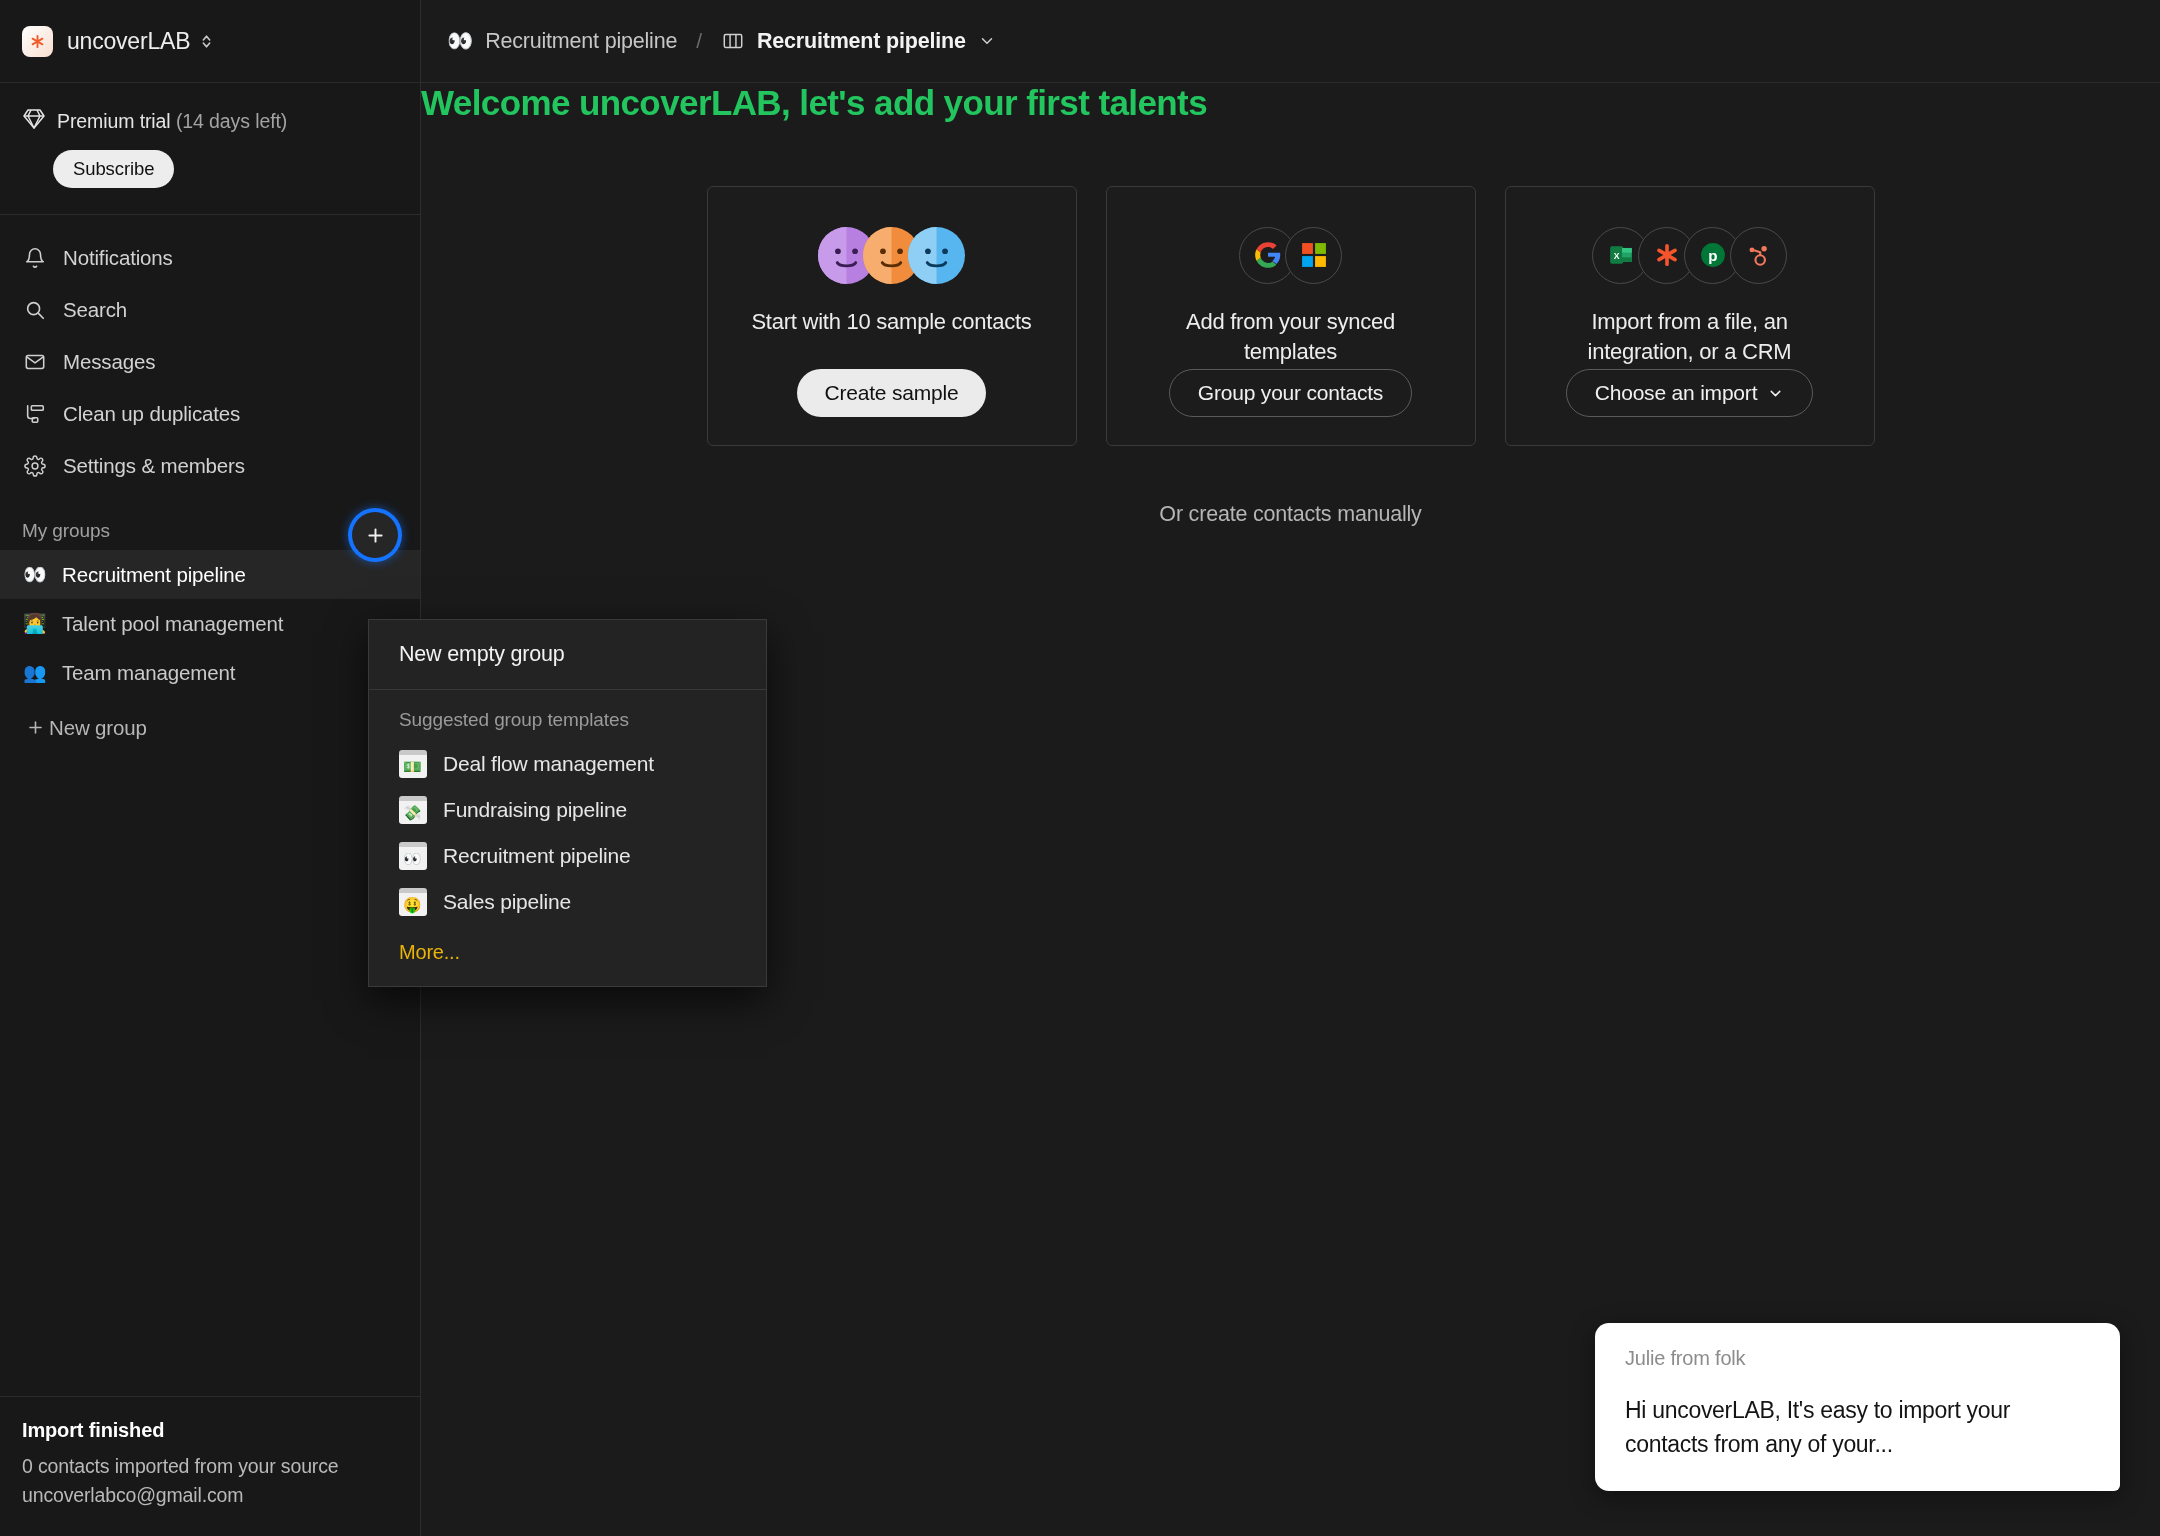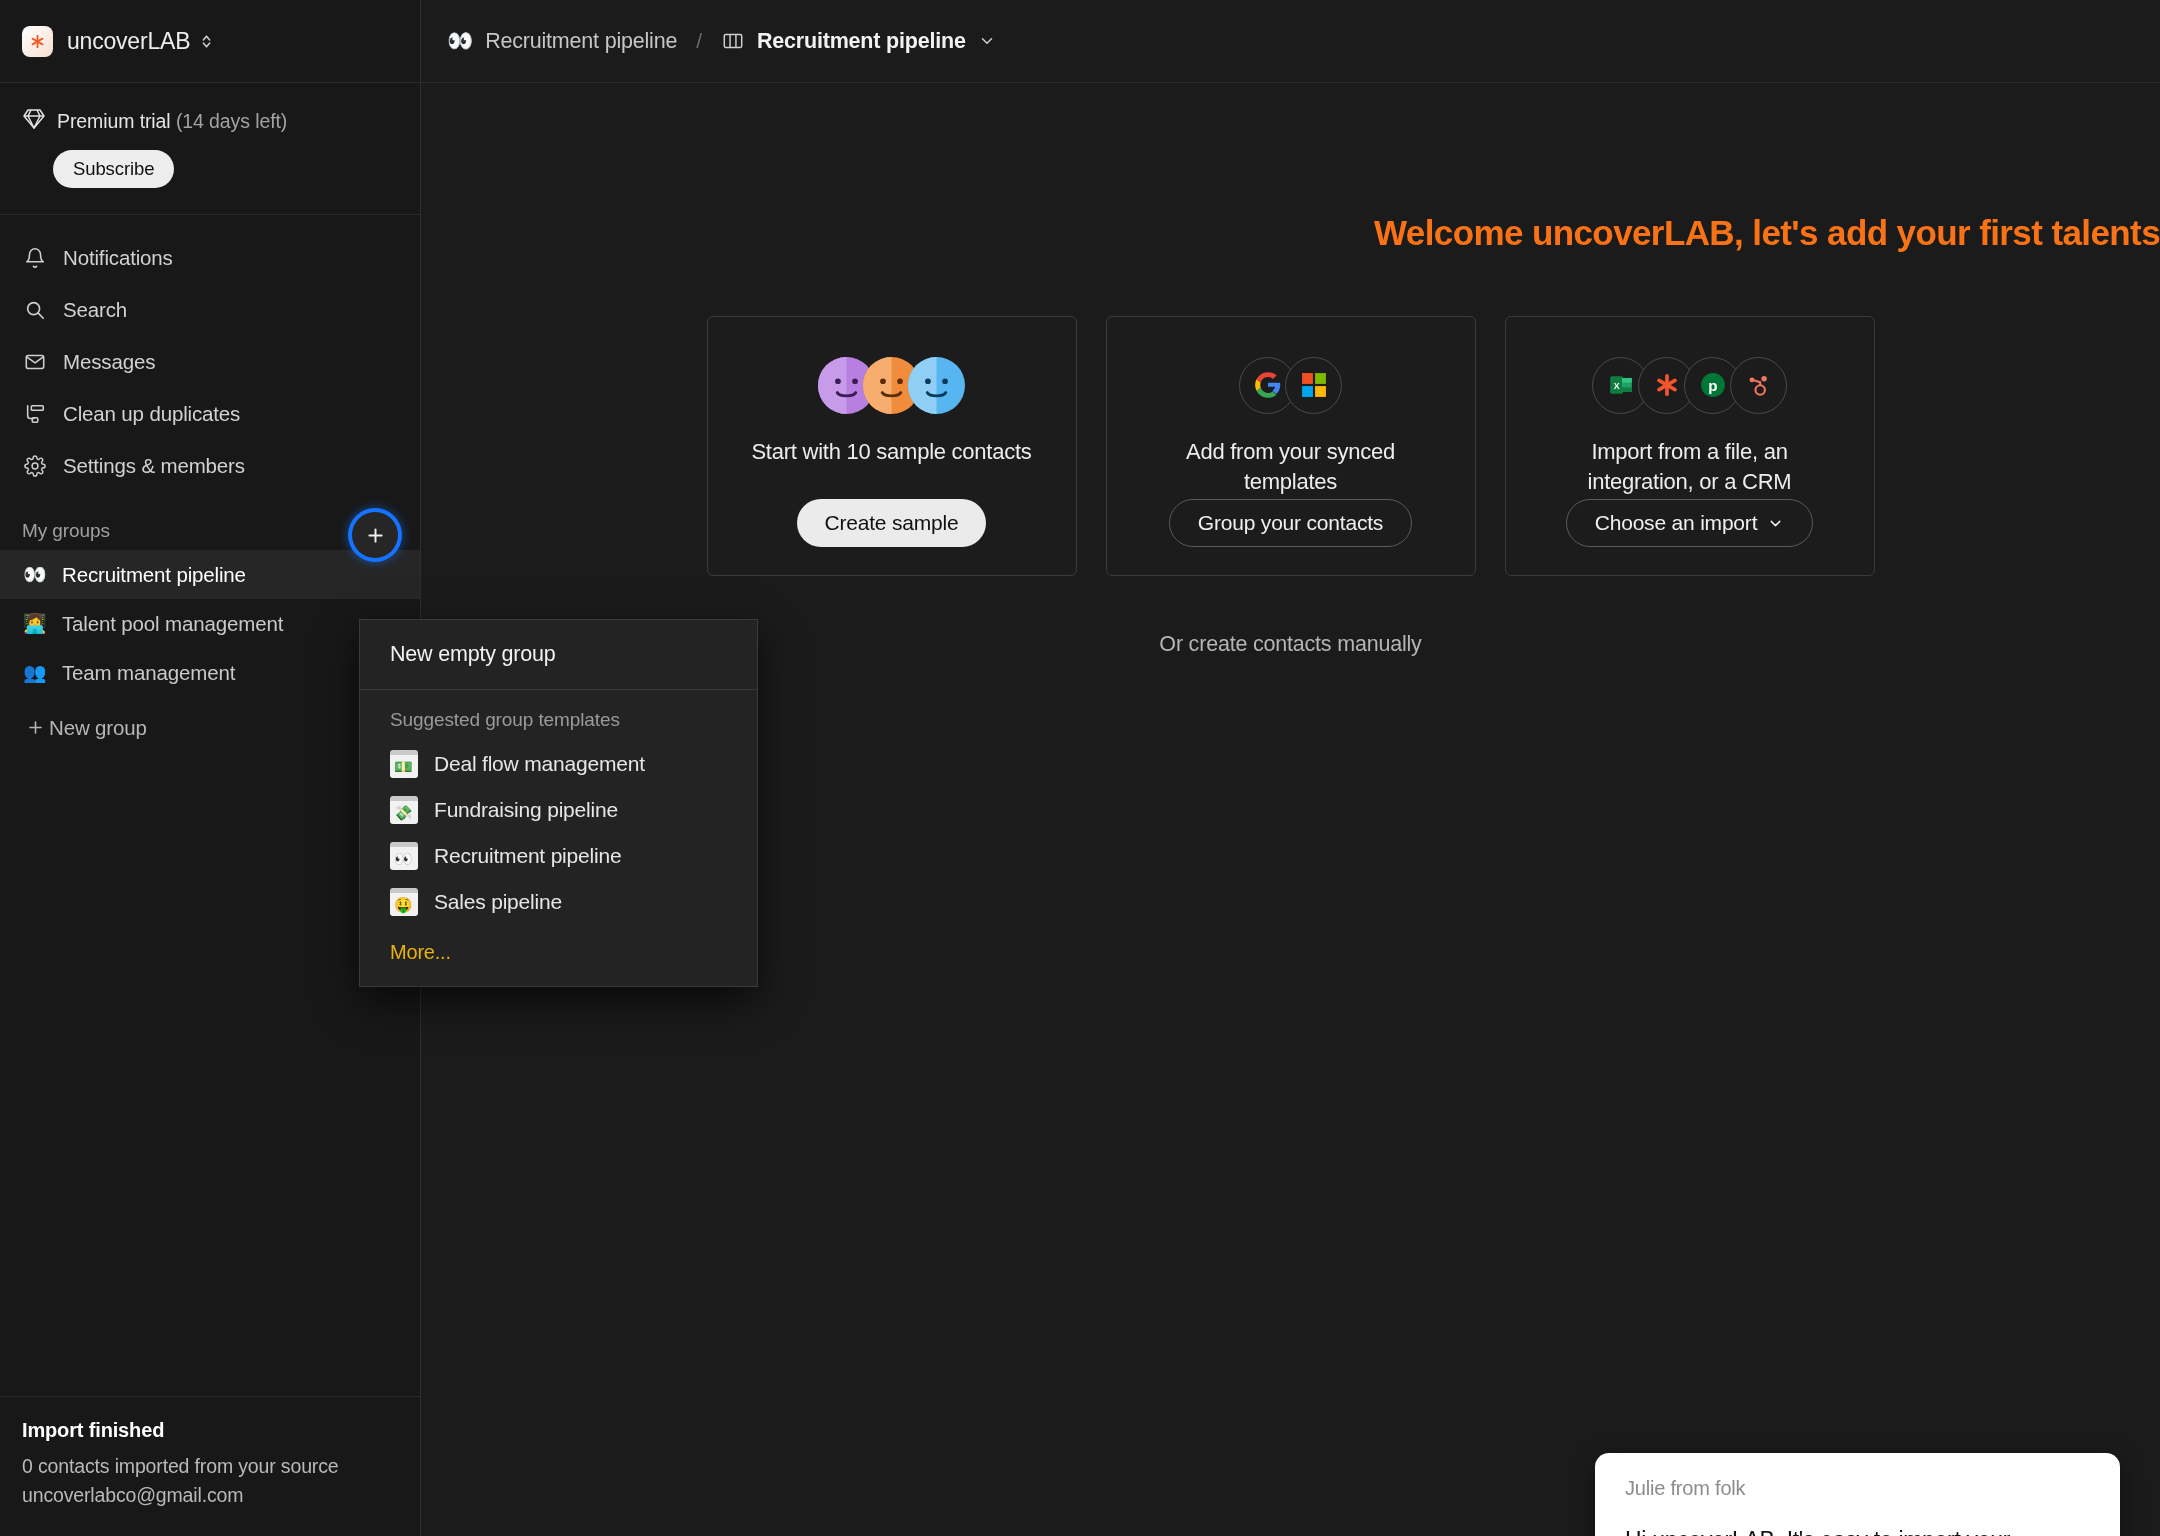--- a/index.html
+++ b/index.html
@@ -121,22 +121,22 @@
   .crumb { display: flex; align-items: center; gap: 12px; cursor: pointer; }
   .crumb-emoji { font-size: 21px; font-family:"DejaVu Sans",sans-serif; }
   .crumb-text { font-size: 21.5px; color: #c6c6c6; letter-spacing: -0.2px; }
   .crumb-text.strong { color: #f2f2f2; font-weight: bold; }
   .crumb-sep { color: #6b6b6b; font-size: 21px; margin: 0 6px; }
   .crumb-icon { display:flex; align-items:center; color:#d0d0d0; }
 
   .content { position: relative; height: calc(1536px - 83px); }
 
   .welcome-title {
-    text-align: right; margin-top: 130px;
-    font-size: 35px; font-weight: bold; color: #f97316;
+    text-align: left; 
+    font-size: 35px; font-weight: bold; color: #22c55e;
     letter-spacing: -0.6px;
   }
 
   .cards {
     display: flex; justify-content: center; gap: 29px;
     margin-top: 63px;
   }
   .card {
     width: 370px; height: 260px;
     border: 1px solid #3a3a3a; border-radius: 6px;
@@ -167,21 +167,21 @@
   .card-btn.primary { background: #ebebeb; color: #111; border: none; }
   .card-btn.ghost { background: transparent; color: #f0f0f0; border: 1px solid #5a5a5a; }
 
   .manual-text {
     text-align: center; margin-top: 56px;
     font-size: 21.5px; color: #b5b5b5; cursor: pointer; letter-spacing: -0.2px;
   }
 
   
   .dropdown {
-    position: absolute; left: 359px; top: 619px;
+    position: absolute; left: 368px; top: 619px;
     width: 399px;
     background: #232323;
     border: 1px solid #3a3a3a;
     box-shadow: 0 14px 38px rgba(0,0,0,0.65);
     z-index: 50;
   }
   .dd-top { padding: 22px 30px 22px 30px; border-bottom: 1px solid #383838; }
   .dd-top-item { font-size: 21.5px; color: #f2f2f2; cursor: pointer; letter-spacing: -0.2px; }
   .dd-body { padding: 19px 0 16px 0; }
   .dd-section-title { font-size: 19px; color: #9a9a9a; padding: 0 30px 10px 30px; letter-spacing: -0.1px; }

